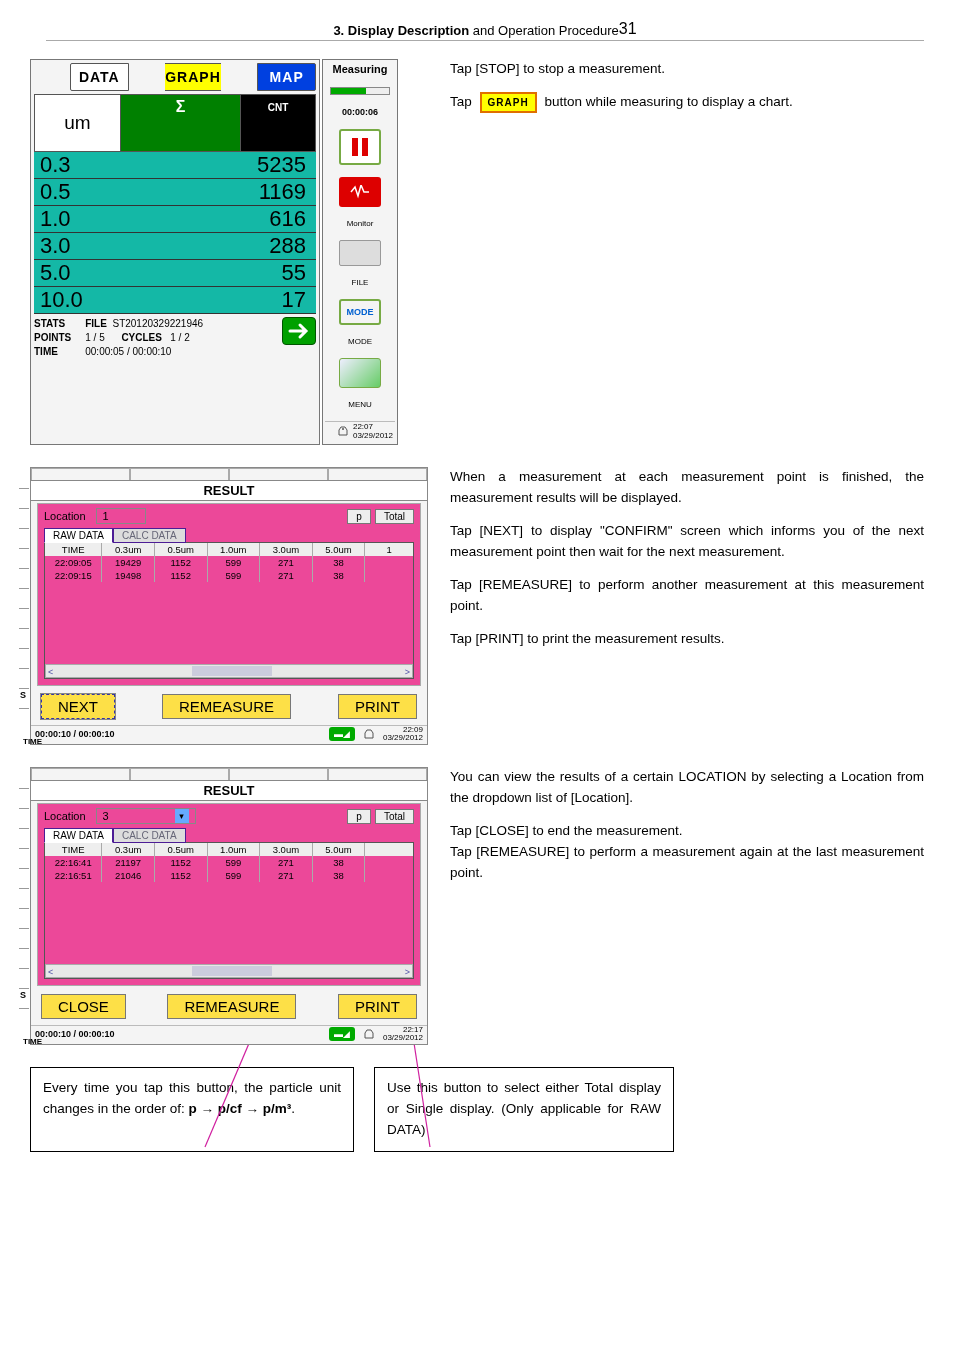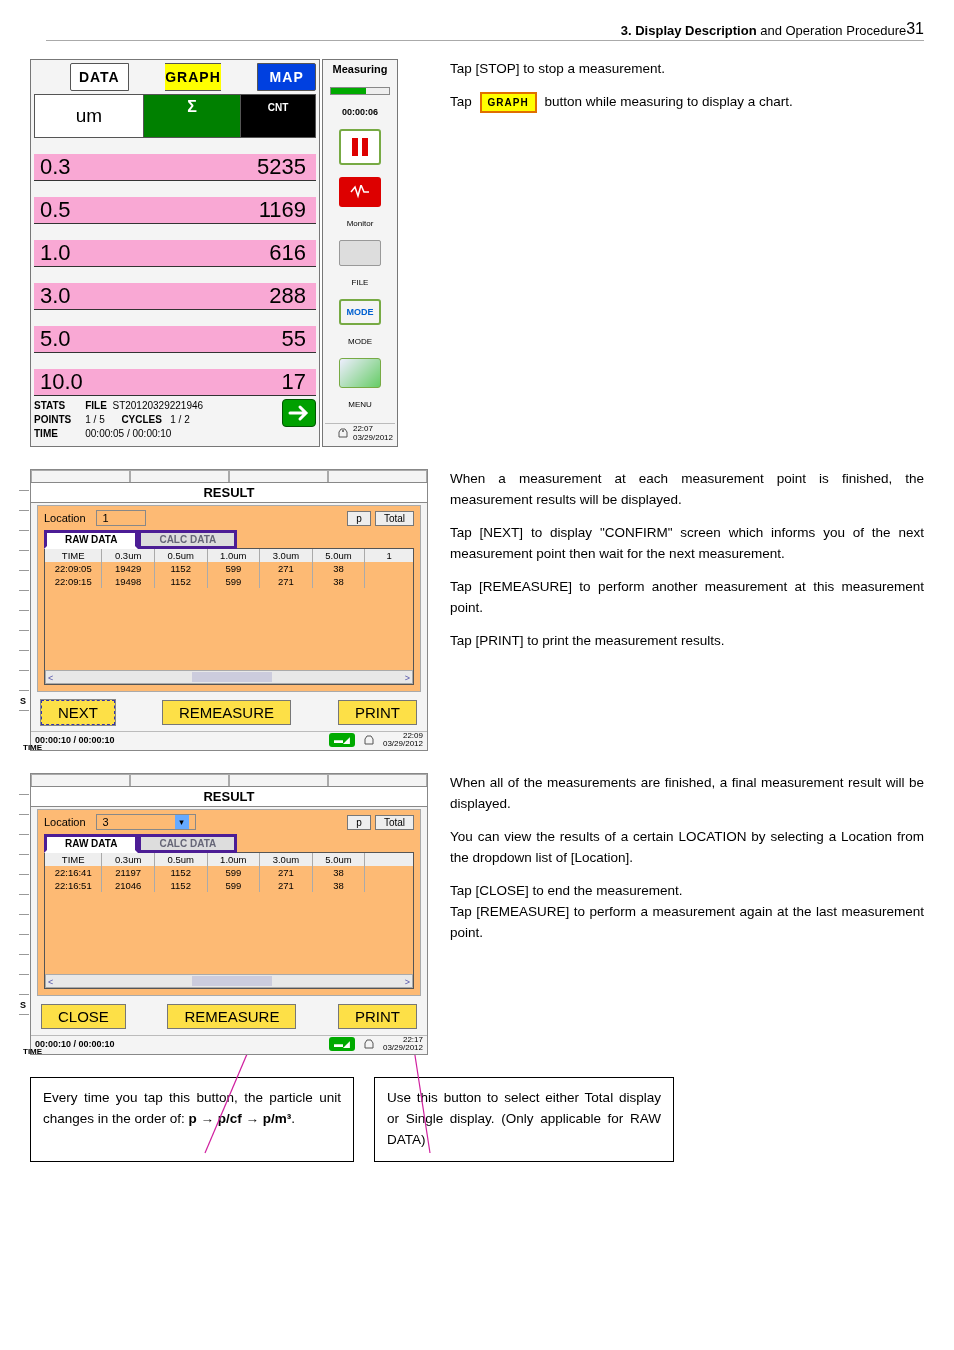--- a/index.html
+++ b/index.html
@@ -1,40 +1,40 @@
 <!DOCTYPE html>
 <html><head>
 <meta charset="utf-8">
 <style>
   * { box-sizing: border-box; margin: 0; padding: 0; }
   body { font-family: Verdana, Arial, sans-serif; background: #fff; color: #000; width: 954px; margin: 0 auto; padding: 20px 30px; }
 
-  .page-header { display:flex; justify-content:flex-end; align-items:flex-end; border-bottom:1px solid #aaa; padding-bottom:2px; margin-bottom:18px; font-size:13px;margin-left:16px;}
+  .page-header { display:flex; justify-content:center; align-items:flex-end; border-bottom:1px solid #aaa; padding-bottom:2px; margin-bottom:18px; font-size:13px;margin-left:16px;}
   .page-header .left b { font-weight:bold;}
   .page-header .right { font-size:16px;}
 
   .row { display:flex; gap:20px; margin-bottom:22px; align-items:flex-start;}
   .col-left { width: 400px; flex:0 0 400px; }
   .col-right { flex:1; font-size:13.5px; line-height:1.55;}
   .col-right p { margin-bottom:12px; text-align: justify;}
   .graph-chip { display:inline-block; border:2px solid #e07000; background:#ffff00; padding:1px 6px; font-size:10px; font-weight:bold; letter-spacing:1px; margin:0 4px;}
 
   
   .shot1 { display:flex; gap:2px; font-family: Arial, sans-serif;}
   .shot1-main { border:1px solid #777; width:290px; background:#f4f4f4; padding:3px 3px 5px;}
   .tabs3 { display:flex; gap:0;}
   .tab3 { flex:1; text-align:center; font-weight:bold; font-size:14px; padding:5px 0; border:1px solid #555; letter-spacing:1px;margin-left:36px; }
   .tab-data { background:#fff; color:#000; border-radius:2px 0 0 2px;}
   .tab-graph { background:#ffff00; color:#000; border-left:0; border-right:0;}
   .tab-map   { background:#0040e0; color:#fff; border-radius:0 2px 2px 0;}
   .subtabs { display:flex; margin-top:3px;}
-  .subtab-um { width:110px; background:#fff; border:1px solid #555; text-align:center; font-size:19px; padding:10px 0;}
+  .subtab-um { width:87px; background:#fff; border:1px solid #555; text-align:center; font-size:19px; padding:17px 0;}
   .subtab-sigma { flex:1; background:#008000; color:#fff; border:1px solid #555; text-align:center; font-size:16px; padding:3px 0; font-weight:bold; border-left:0; border-right:0;}
   .subtab-cnt { width:76px; background:#000000; color:#fff; font-size:10px; font-weight:bold; border:1px solid #555; text-align:center; padding:7px 0;}
-  .dt-row { display:flex; border-bottom:1px solid #333; background:#f9a8d4;margin-top:16px;}
+  .dt-row { display:flex; border-bottom:1px solid #333; background:#14b8a6;}
   .dt-row .c1 { width:90px; font-size:22px; padding:0 4px 0 6px; text-align:left;}
   .dt-row .c2 { flex:1; font-size:22px; padding:0 10px 0 0; text-align:right;}
   .shot1-foot { margin-top:3px; font-size:10px; font-weight:bold; display:flex; align-items:flex-start;}
   .shot1-foot .labels { line-height:1.4;}
   .shot1-foot .vals { margin-left:14px; font-weight:normal; line-height:1.4;}
   .shot1-foot .arrow { margin-left:auto; width:34px; height:28px; background:#00a000; border:1px solid #050; border-radius:4px; display:flex; align-items:center; justify-content:center; color:#fff; font-size:20px;}
 
   .shot1-side { width:76px; border:1px solid #777; background:#f4f4f4; display:flex; flex-direction:column; align-items:center; gap:12px; padding:3px 2px 4px;}
   .side-measuring { font-size:11px; font-weight:bold;}
   .side-bar { width:60px; height:8px; border:1px solid #888; background:linear-gradient(to right,#0a0 60%,#eee 60%);}
@@ -48,29 +48,29 @@
   .side-menu { width:42px; height:30px; border:1px solid #7a4; background:linear-gradient(135deg,#eef,#6c6); border-radius:3px;}
   .side-lbl { font-size:8px; text-align:center;}
   .side-clock { width:100%; display:flex; align-items:center; justify-content:flex-end; gap:4px; font-size:8px; padding:0 2px; border-top:1px solid #bbb; margin-top:auto;}
   .side-clock svg{flex:0 0 12px;}
 
   
   .shot-result { width:398px; font-family: Arial, sans-serif; border:1px solid #888; background:#f4f4f4; position:relative;}
   .tiny-tabs { display:flex; height:12px;}
   .tiny-tabs div{flex:1; border:1px solid #aaa; border-bottom:0;}
   .result-title{ text-align:center; font-weight:bold; font-size:13px; background:#fff; border:1px solid #888; border-left:0; border-right:0; padding:2px 0;}
-  .result-body { background:#fdba74; border:1px solid #aaa; margin:2px 6px 4px; padding:4px 6px 6px;}
+  .result-body { background:#ec4899; border:1px solid #aaa; margin:2px 6px 4px; padding:4px 6px 6px;}
   .loc-row { display:flex; align-items:center; gap:10px; font-size:11px; margin-bottom:4px;}
   .loc-row .locval { border:1px solid #888; padding:0 6px; min-width:50px; font-size:11px; height:16px; line-height:14px;}
   .loc-row .locval.dd { display:flex; align-items:center; justify-content:space-between; min-width:100px;}
   .loc-row .locval.dd .dd-btn{ width:14px; height:14px; background:#6af; display:flex; align-items:center; justify-content:center; font-size:9px;}
   .loc-row .rbtns{ margin-left:auto; display:flex; gap:4px;}
   .loc-row .rbtn{ border:1px solid #777; padding:1px 8px; font-size:10px; background:#eee;}
   .subtab-row { display:flex; gap:0; font-size:10px;}
-  .subtab-row .st{ border:3px solid #4c1d95; padding:1px 18px;font-weight:bold;}
+  .subtab-row .st{ border:1px solid #4c1d95; padding:1px 8px;}
   .subtab-row .st.active{ background:#fff; border-bottom-color:#fff;}
   .subtab-row .st.inactive{ background:#ddd; color:#667;}
   .grid { margin-top:-1px; border:1px solid #555;}
   .grid-h, .grid-r { display:flex; font-size:9.5px;}
   .grid-h { background:#eee;}
   .grid-h div, .grid-r div{ padding:1px 0;}
   .gc-time{width:60px; text-align:center; border-right:1px solid #aaa;}
   .gc   {width:55px; text-align:center; border-right:1px solid #aaa;}
   .gc.last{border-right:0; width:50px;}
   .grid-spacer{height:82px;}
@@ -414,21 +414,20 @@
           </svg>
         <div class="clk">
             <div>22:17</div>
             <div>03/29/2012</div>
           </div>
       </div>
     </div>
   </div>
 
   <div class="col-right">
-    <p>When all of the measurements are finished, a final measurement result will be displayed.</p>
     <p>You can view the results of a certain LOCATION by selecting a Location from the dropdown list of [Location].</p>
     <p style="margin-bottom:0;">Tap [CLOSE] to end the measurement.</p>
     <p style="margin-bottom:0;">Tap [REMEASURE] to perform a measurement again at the last measurement point.</p>
   </div>
 </div>
 
 <div class="callout-row">
   <div class="callout c1">
     <span>Every time you tap this button, the particle unit changes in the order of:</span>
     <b>p → p/cf → p/m³</b><span>.</span>

